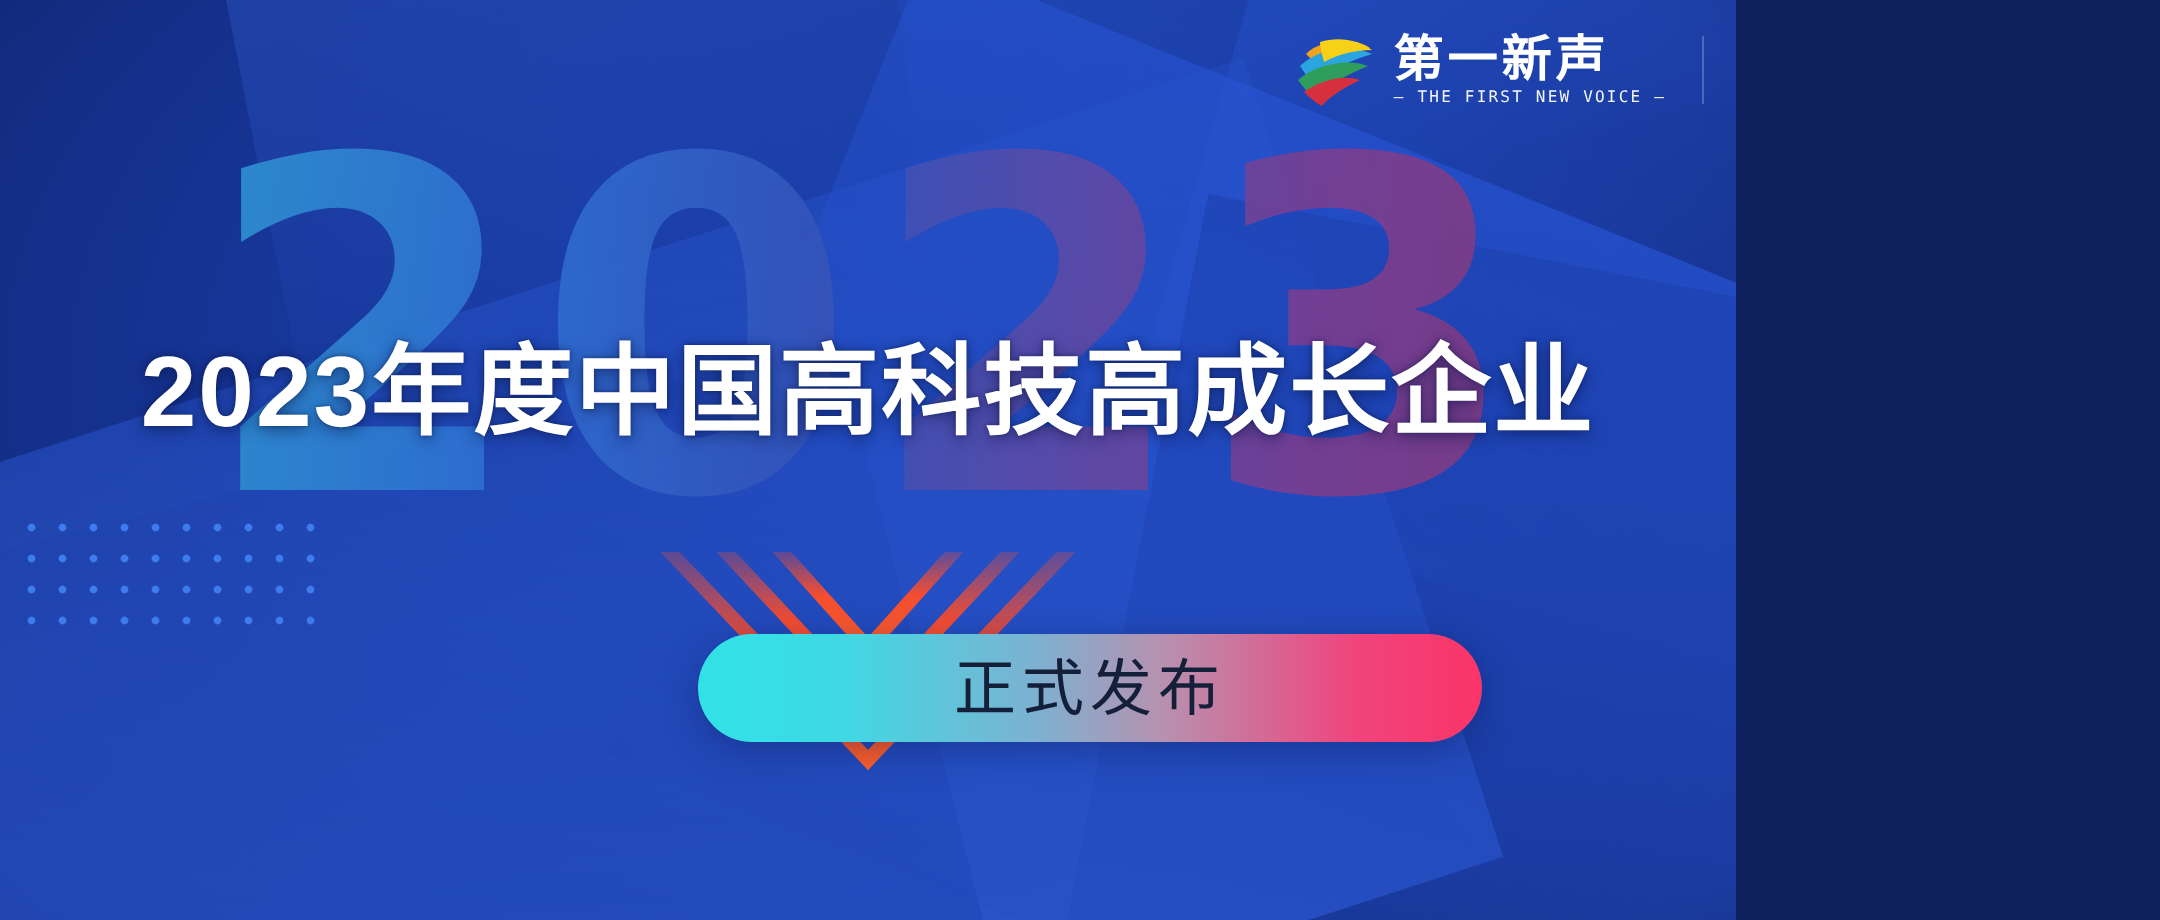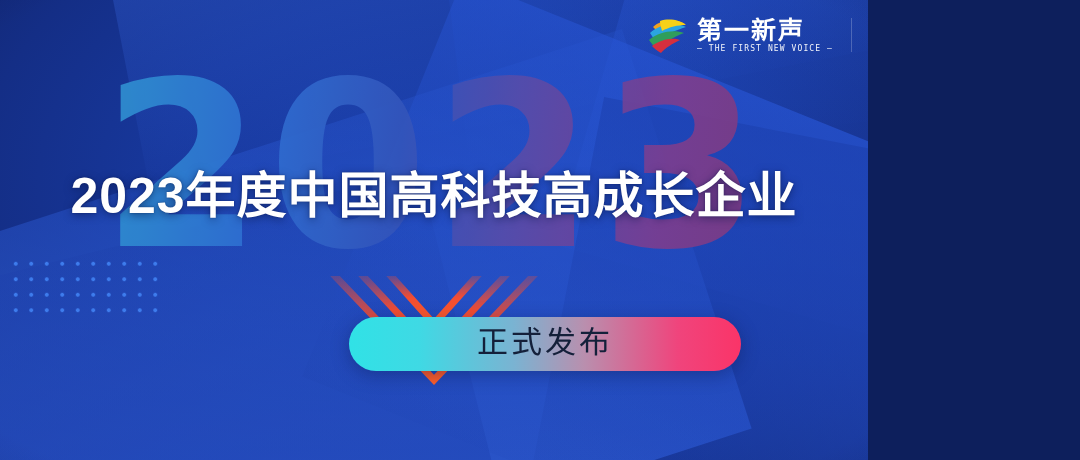--- a/index.html
+++ b/index.html
@@ -172,21 +172,20 @@
     display: flex;
     align-items: center;
     justify-content: center;
   }
   .pill-label {
     color: #14203a;
     font-size: 31px;
     font-weight: 500;
     letter-spacing: 3px;
     line-height: 1;
-    font-family: Liberation Mono, monospace;
   }
 
   
   .logo-bar {
     position: absolute;
     top: 16px;
     right: 16px;
     display: flex;
     align-items: center;
     gap: 18px;

